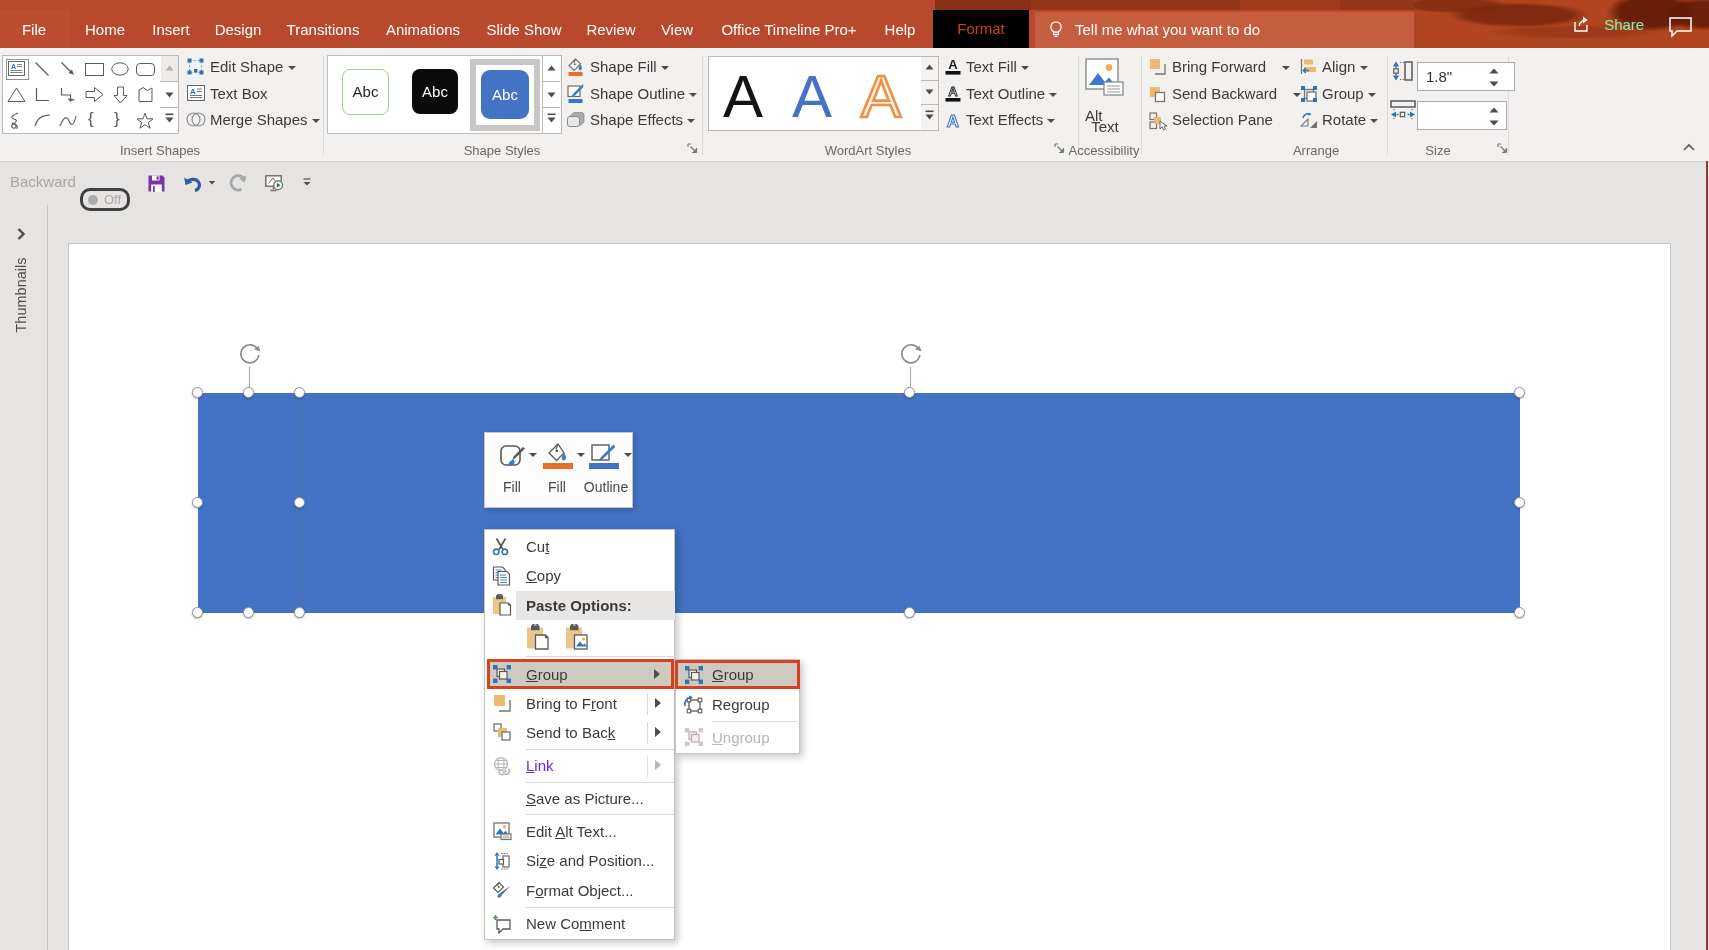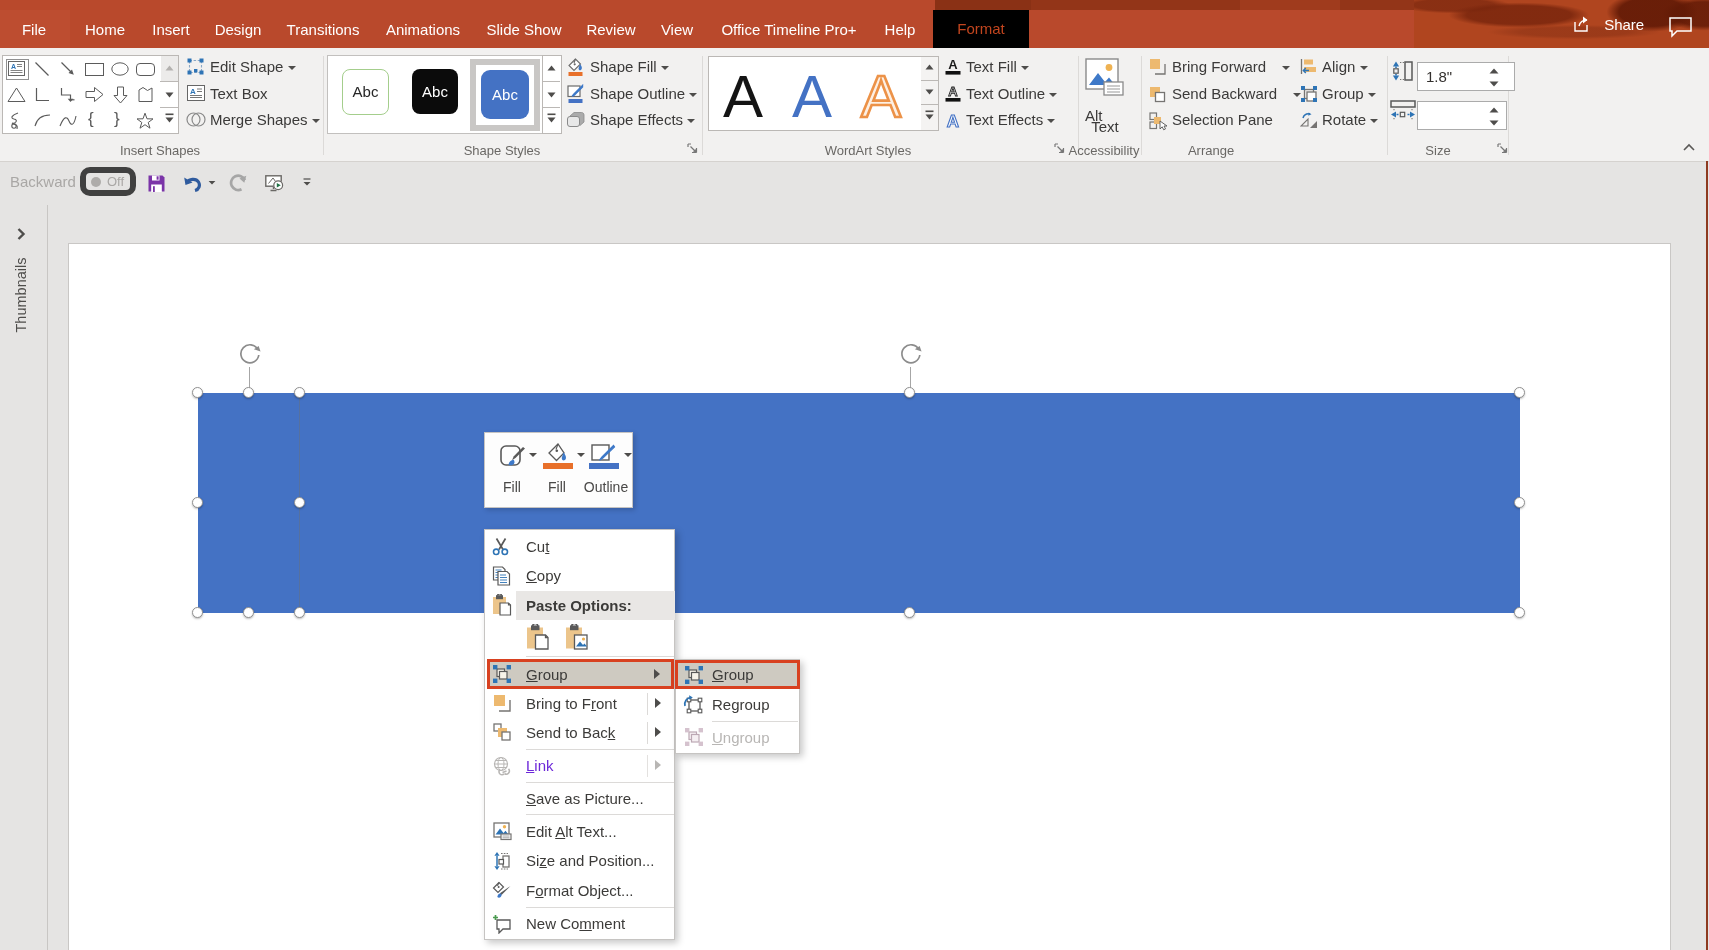--- a/index.html
+++ b/index.html
@@ -38,21 +38,29 @@
   <div class="tab" style="left:144px;width:54px">Insert</div>
   <div class="tab" style="left:206px;width:64px">Design</div>
   <div class="tab" style="left:278px;width:90px">Transitions</div>
   <div class="tab" style="left:376px;width:94px">Animations</div>
   <div class="tab" style="left:478px;width:92px">Slide Show</div>
   <div class="tab" style="left:580px;width:62px">Review</div>
   <div class="tab" style="left:652px;width:50px">View</div>
   <div class="tab" style="left:710px;width:158px">Office Timeline Pro+</div>
   <div class="tab" style="left:878px;width:44px">Help</div>
   <div class="tab" style="left:933px;width:96px;background:#000000;color:#C2451E;top:10px;height:38px;line-height:38px">Format</div>
-  <div class="abs" style="left:1570px;top:13px;width:120px;height:24px;color:#ffffff;font-size:15px;line-height:24px">
+  <div class="abs" style="left:1035px;top:12px;width:379px;height:36px;background:#C65D3E;color:#fff;font-size:15px;line-height:36px">
+    <svg class="abs" style="left:10px;top:7px" width="22" height="22" viewBox="0 0 22 22" fill="none" stroke="#fff" stroke-width="1.3">
+          <circle cx="11" cy="8" r="5.2"></circle>
+          <path d="M8.6 12.5v3h4.8v-3" fill="none"></path>
+          <path d="M8.9 15.5h4.2M9.4 17.3h3.2" stroke-width="1.2"></path>
+        </svg>
+    <span style="margin-left:40px">Tell me what you want to do</span>
+  </div>
+  <div class="abs" style="left:1570px;top:13px;width:120px;height:24px;color:#86efac;font-size:15px;line-height:24px">
     <svg width="24" height="22" viewBox="0 0 24 22" style="vertical-align:-5px" fill="none" stroke="#fff" stroke-width="1.4">
           <path d="M5 9v9h12v-6"></path>
           <path d="M9 13c1-4 4-6 8-6" fill="none"></path>
           <path d="M13 3.5L17.5 7L13 10.5z" fill="#fff" stroke="none"></path>
         </svg>
     <span style="margin-left:6px">Share</span>
   </div>
   <svg class="abs" style="left:1668px;top:16px" width="26" height="22" viewBox="0 0 26 22" fill="none" stroke="#fff" stroke-width="1.5">
         <path d="M2 2h21v13H9l-5 5v-5H2z"></path>
       </svg>
@@ -63,21 +71,21 @@
   <div class="gdiv" style="left:323px"></div>
   <div class="gdiv" style="left:702px"></div>
   <div class="gdiv" style="left:1078px"></div>
   <div class="gdiv" style="left:1141px"></div>
   <div class="gdiv" style="left:1387px"></div>
   <div class="gdiv" style="left:1508px"></div>
   <div class="glabel" style="left:100px;width:120px">Insert Shapes</div>
   <div class="glabel" style="left:442px;width:120px">Shape Styles</div>
   <div class="glabel" style="left:808px;width:120px">WordArt Styles</div>
   <div class="glabel" style="left:1064px;width:80px">Accessibility</div>
-  <div class="glabel" style="left:1151px;width:120px">Arrange</div>
+  <div class="glabel" style="left:1256px;width:120px">Arrange</div>
   <div class="glabel" style="left:1398px;width:80px">Size</div>
   <div id="shapegallery">
     <div class="abs" style="left:2px;top:7px;width:158px;height:77px;background:#fff;border:1px solid #BBB8B5"></div>
     <div class="abs" style="left:160px;top:7px;width:18px;height:77px;background:#fff;border:1px solid #BBB8B5;border-left:none"></div>
     <div class="abs" style="left:161px;top:8px;width:17px;height:25px;background:#ECEBEA"></div>
     <div class="abs" style="left:160px;top:33px;width:18px;height:1px;background:#BBB8B5"></div>
     <div class="abs" style="left:160px;top:59px;width:18px;height:1px;background:#BBB8B5"></div>
     <svg class="abs" style="left:165px;top:17px" width="9" height="6" viewBox="0 0 9 6">
           <path d="M4.5 0.5L8.5 5.5H0.5z" fill="#B3B1AF"></path>
         </svg>
@@ -353,21 +361,21 @@
         </svg>
   </div>
 
   <svg class="abs" style="left:1682px;top:94px" width="14" height="10" viewBox="0 0 14 10" fill="none" stroke="#5A5856" stroke-width="1.6">
         <path d="M2 8l5-5 5 5"></path>
       </svg>
 </div>
 
 <div class="abs" id="qat" style="left:0;top:161px;width:1709px;height:44px">
   <div class="abs" style="left:10px;top:12px;font-size:15px;color:#A9A7A5">Backward</div>
-  <div class="abs" style="left:80px;top:6px;width:44px;height:17px;border:6px solid #404040;border-radius:10px">
+  <div class="abs" style="left:80px;top:27px;width:44px;height:17px;border:3px solid #404040;border-radius:10px">
     <div class="abs" style="left:5px;top:3.5px;width:10px;height:10px;border-radius:50%;background:#AEACAA"></div>
     <div class="abs" style="left:21px;top:1px;font-size:13px;color:#A9A7A5">Off</div>
   </div>
   <svg class="abs" style="left:148px;top:14px" width="17" height="17" viewBox="0 0 17 17">
         <path d="M0.5 0.5h14l2 2v14H0.5z" fill="#7B34A8"></path>
         <rect x="4" y="0.5" width="7.5" height="5" fill="#fff"></rect>
         <rect x="8.6" y="1.3" width="2" height="3.4" fill="#7B34A8"></rect>
         <rect x="3.2" y="9.5" width="10.6" height="7.5" fill="#fff"></rect>
         <rect x="5" y="11.2" width="1.8" height="5.8" fill="#7B34A8"></rect>
       </svg>

